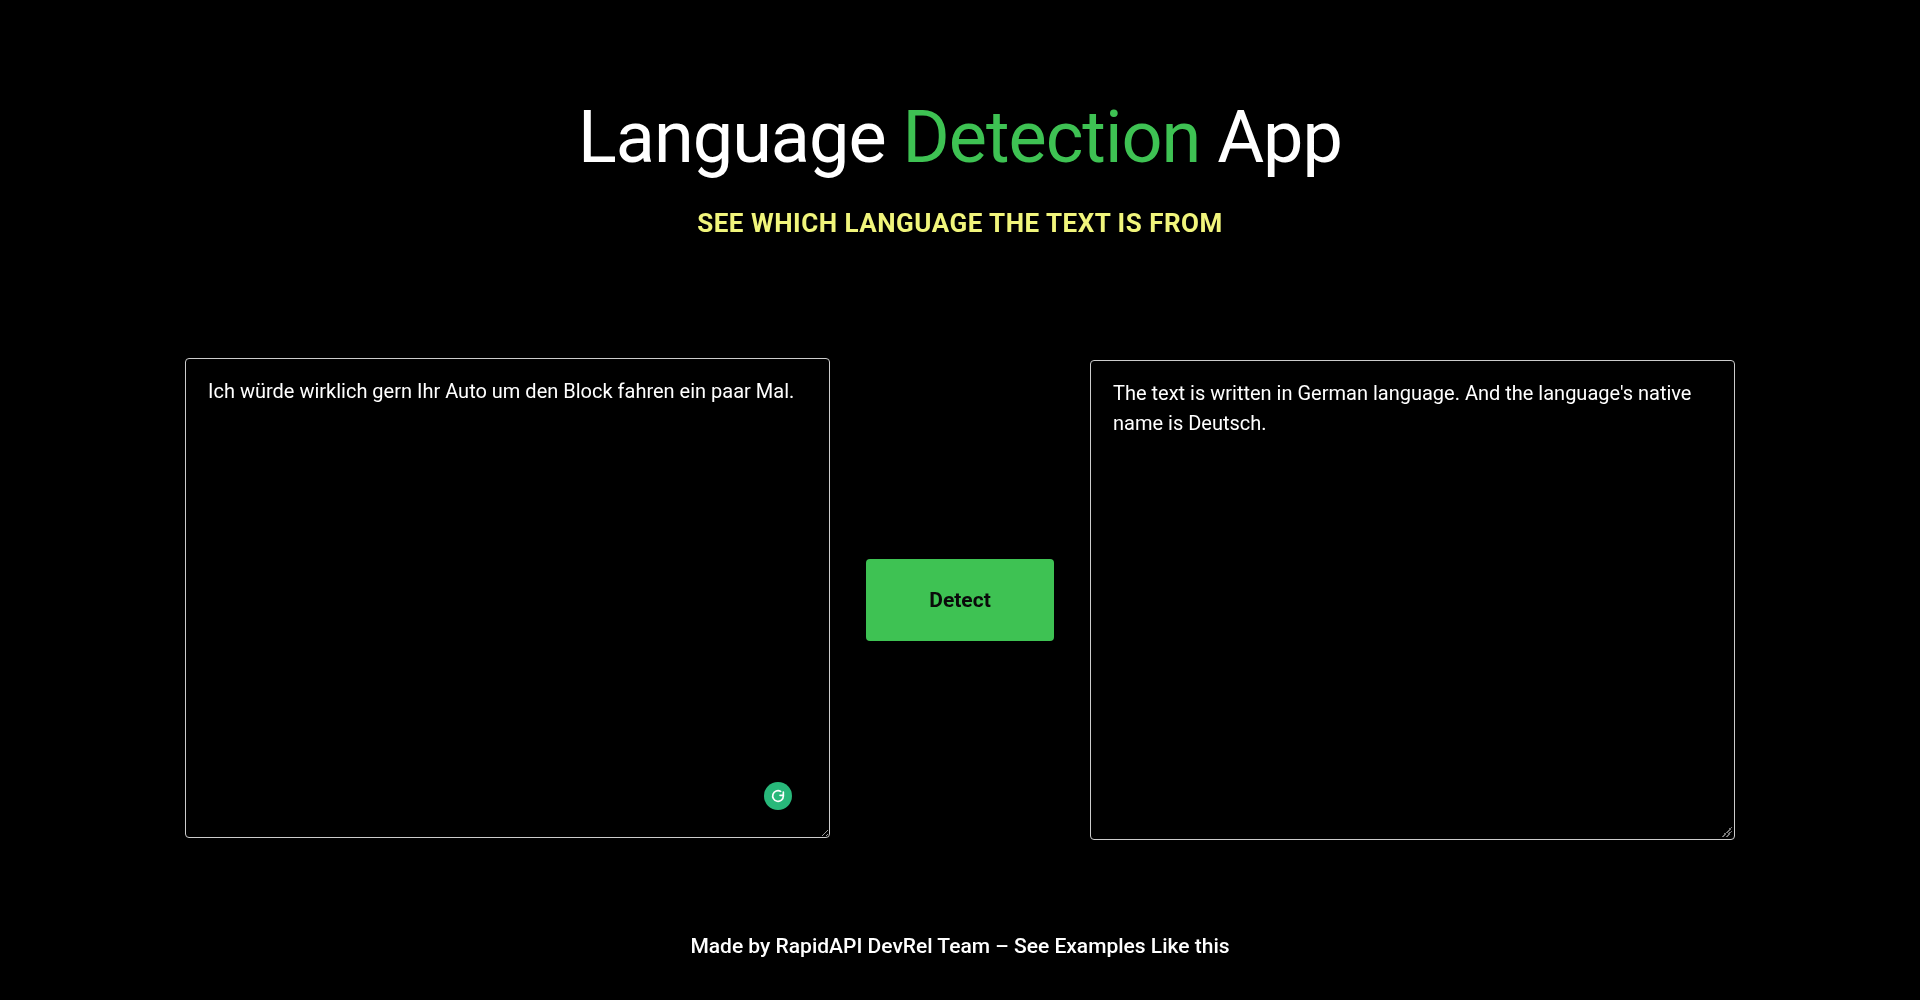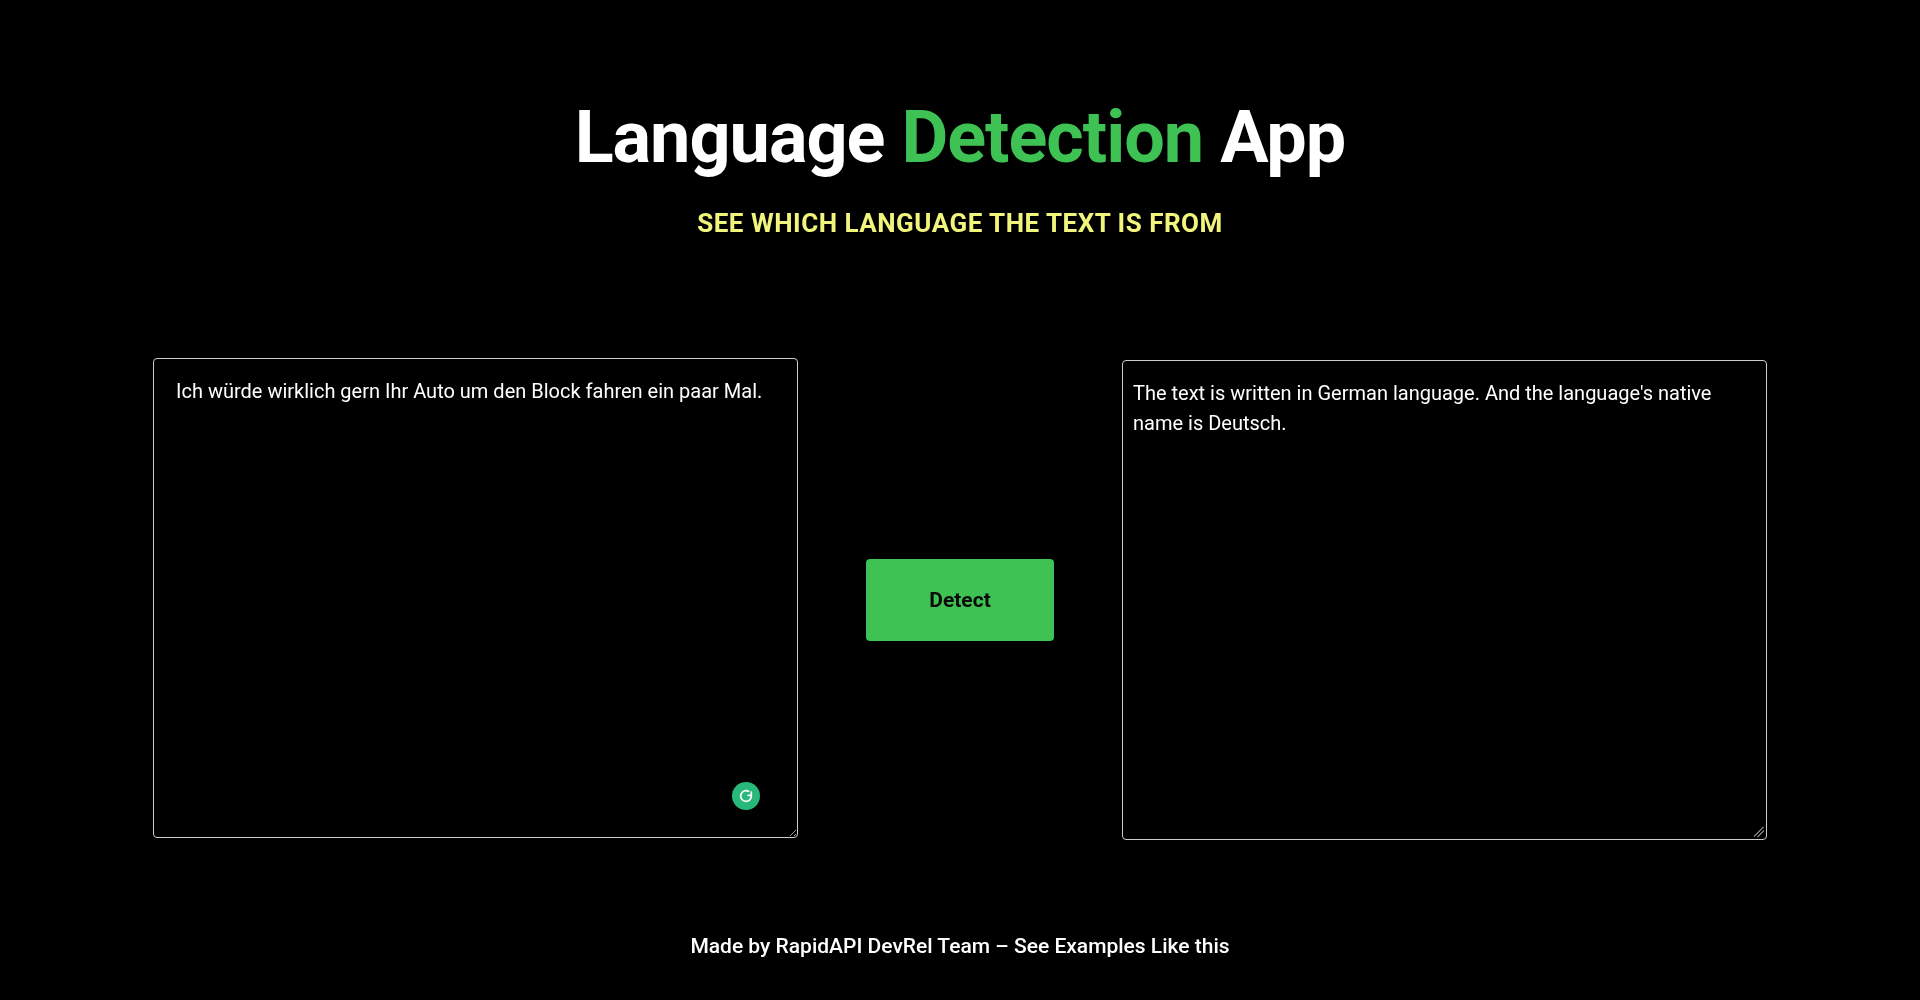--- a/index.html
+++ b/index.html
@@ -13,21 +13,21 @@
     width: 1920px;
     height: 1000px;
     display: flex;
     flex-direction: column;
     align-items: center;
     overflow: hidden;
   }
   .page-title {
     margin-top: 95px;
     font-size: 72px;
-    font-weight: 700;
+    font-weight: 400;
     color: #ffffff;
     text-align: center;
     letter-spacing: -1px;
   }
   .page-title .accent {
     color: #3ec253;
   }
   .subtitle {
     margin-top: 28px;
     font-size: 26px;
@@ -37,21 +37,21 @@
     text-transform: uppercase;
     letter-spacing: 0.5px;
   }
   .main-row {
     margin-top: 120px;
     width: 100%;
     display: flex;
     flex-direction: row;
     align-items: center;
     justify-content: center;
-    gap: 68px;
+    gap: 36px;
   }
   .text-box {
     width: 645px;
     height: 480px;
     background: #000000;
     border: 1px solid #cccccc;
     border-radius: 4px;
     color: #ffffff;
     font-size: 20px;
     line-height: 1.48;
@@ -62,21 +62,21 @@
   }
   .output-box {
     width: 645px;
     height: 480px;
     background: #000000;
     border: 1px solid #cccccc;
     border-radius: 4px;
     color: #ffffff;
     font-size: 20px;
     line-height: 1.48;
-    padding: 18px 10px;
+    padding: 18px 22px;
     font-family: inherit;
     overflow: auto;
     position: relative;
   }
   .output-box::after {
     content: "";
     position: absolute;
     right: 2px;
     bottom: 2px;
     width: 10px;

